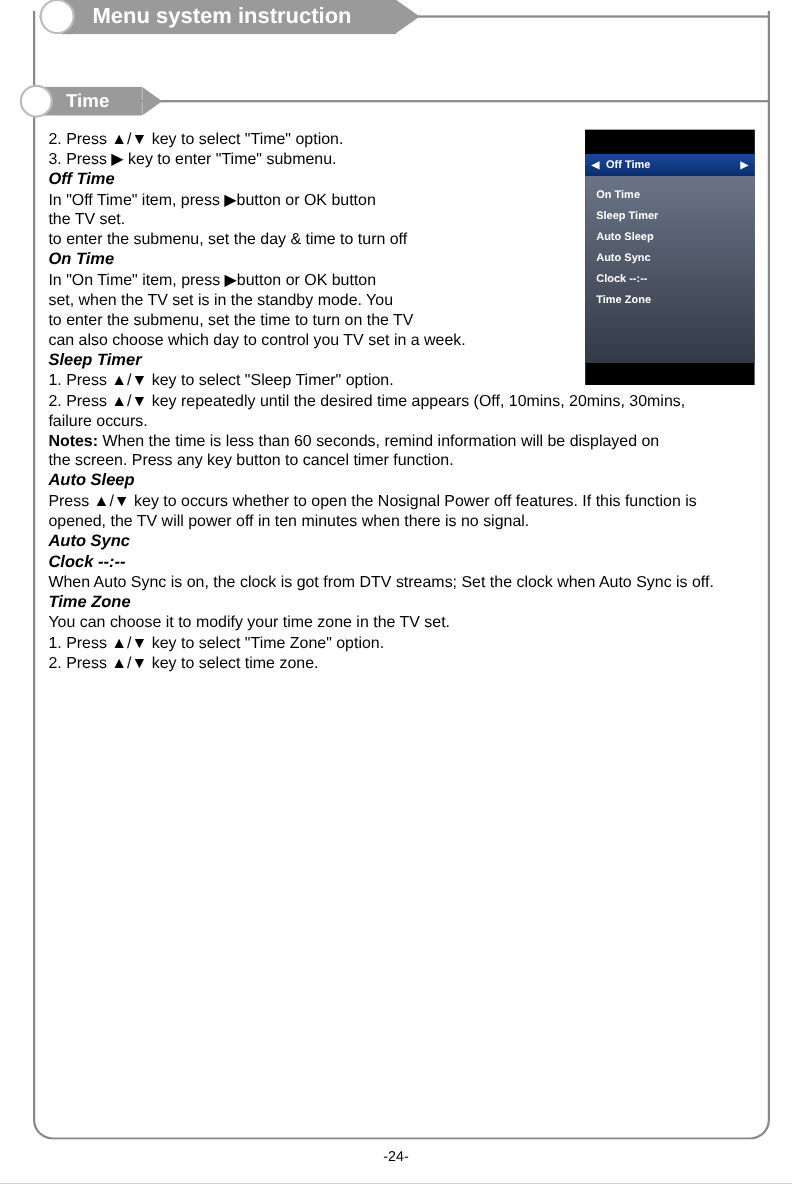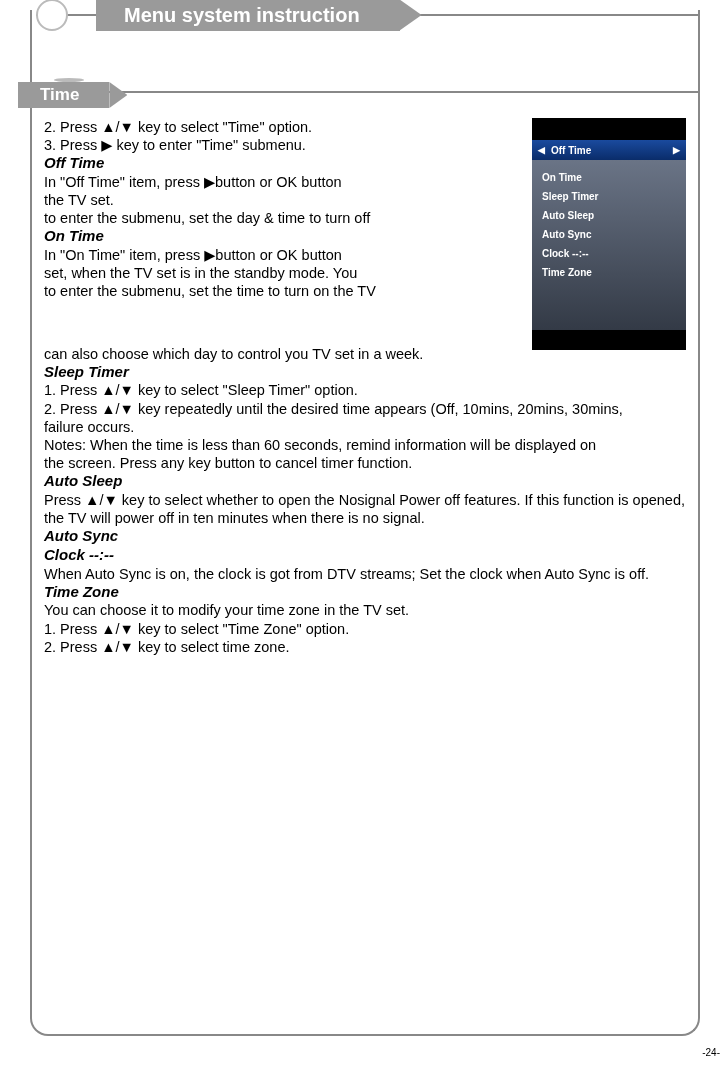--- a/index.html
+++ b/index.html
@@ -1,47 +1,47 @@
 <!DOCTYPE html>
 <html><head>
 <meta charset="utf-8">
 <style>
   * { box-sizing: border-box; margin: 0; padding: 0; }
   body { font-family: Arial, Helvetica, sans-serif; background: #fff; width: 720px; height: 1076px; position: relative; color: #000; }
   .page-border { position: absolute; top: 10px; left: 30px; right: 20px; bottom: 40px; border: 2px solid #888; border-top: none; border-radius: 0 0 18px 18px; }
-  .header-tab { position: absolute; top: 0px; left: 36px; height: 30px; display: flex; align-items: center; z-index: 2; gap: 40px; }
+  .header-tab { position: absolute; top: 0px; left: 36px; height: 30px; display: flex; align-items: center; z-index: 2; }
   .header-circle { width: 32px; height: 32px; border-radius: 50%; border: 2px solid #bbb; background: #fff; margin-right: -12px; z-index: 3; }
   .header-bar { background: #9a9a9a; color: #fff; font-weight: bold; font-size: 20px; padding: 4px 40px 4px 28px; position: relative; }
   .header-bar::after { content: ""; position: absolute; right: -22px; top: 0; bottom: 0; width: 22px; background: #9a9a9a; clip-path: polygon(0 0, 100% 50%, 0 100%); }
   .header-line { position: absolute; top: 14px; left: 36px; right: 20px; height: 2px; background: #888; z-index: 0; }
 
-  .sub-tab { position: absolute; top: 78px; left: 18px; height: 28px; display: flex; align-items: center; z-index: 2; flex-direction: column; }
+  .sub-tab { position: absolute; top: 78px; left: 18px; height: 28px; display: flex; align-items: center; z-index: 2; }
   .sub-circle { width: 30px; height: 30px; border-radius: 50%; border: 2px solid #bbb; background: #fff; margin-right: -10px; z-index: 3; }
   .sub-bar { background: #9a9a9a; color: #fff; font-weight: bold; font-size: 17px; padding: 3px 30px 3px 22px; position: relative; }
   .sub-bar::after { content: ""; position: absolute; right: -18px; top: 0; bottom: 0; width: 18px; background: #9a9a9a; clip-path: polygon(0 0, 100% 50%, 0 100%); }
   .sub-line { position: absolute; top: 91px; left: 30px; right: 20px; height: 2px; background: #888; z-index: 0; }
 
   .content { position: absolute; top: 118px; left: 44px; right: 34px; bottom: 55px; font-size: 14.5px; line-height: 1.25; }
   .content p { margin: 0; }
   .section-title { font-weight: bold; font-style: italic; margin-top: 12px; font-size: 15px; }
-  .notes-label { font-weight: normal; }
+  .notes-label { font-weight: bold; }
   .menu-icon { display: inline-flex; width: 20px; height: 14px; border: 1.5px solid #000; border-radius: 2px; flex-direction: column; justify-content: space-evenly; padding: 1px 3px; vertical-align: -2px; }
   .menu-icon span { height: 1.5px; background: #000; }
 
   .thumb { position: absolute; top: 118px; right: 34px; width: 154px; height: 232px; background: #000; z-index: 1; }
   .thumb-top { height: 22px; background: #000; }
   .thumb-sel { height: 20px; background: linear-gradient(#1a4a9e,#0a2c6a); color: #fff; font-weight: bold; font-size: 10px; display: flex; align-items: center; padding: 0 6px; justify-content: space-between; }
   .thumb-body { background: linear-gradient(#6a7486,#333a46); padding: 8px 10px; height: 170px; }
   .thumb-item { color: #fff; font-weight: bold; font-size: 10px; padding: 4px 0; }
   .thumb-arrow { color: #fff; font-size: 9px; }
 
-  .page-num { position: absolute; bottom: 18px; left: 0; right: 0; text-align: right; font-size: 10px; }
+  .page-num { position: absolute; bottom: 18px; left: 0; right: 0; text-align: center; font-size: 13px; }
 
   .text-col { width: calc(100% - 170px); }
-  .full-col { width: 100%; margin-top: 44px; }
+  .full-col { width: 100%; }
 </style>
 </head>
 <body>
 
 <div class="header-line"></div>
 <div class="header-tab">
   <div class="header-circle"></div>
   <div class="header-bar">Menu system instruction</div>
 </div>
 
@@ -91,21 +91,21 @@
     <p class="section-title">Sleep Timer</p>
     <p>1. Press ▲/▼ key to select "Sleep Timer" option.</p>
     <p>2. Press ▲/▼ key repeatedly until the desired time appears (Off, 10mins, 20mins, 30mins,</p>
     <p>failure occurs.</p>
     <p>
       <span class="notes-label">Notes:</span><span> When the time is less than 60 seconds, remind information will be displayed on</span>
     </p>
     <p>             the screen. Press any key button to cancel timer function.</p>
 
     <p class="section-title">Auto Sleep</p>
-    <p>Press ▲/▼ key to select whether to open the Nosignal Power off features. If this function is opened, the TV will power off  in ten minutes when there is no signal.</p>
+    <p>Press ▲/▼ key to occurs whether to open the Nosignal Power off features. If this function is opened, the TV will power off  in ten minutes when there is no signal.</p>
 
     <p class="section-title">Auto Sync</p>
 
     <p class="section-title">Clock --:--</p>
     <p>When Auto Sync is on, the clock is got from DTV streams; Set the clock when Auto Sync is off.</p>
 
     <p class="section-title">Time Zone</p>
     <p>You can choose it to modify your time zone in the TV set.</p>
     <p>1. Press ▲/▼ key to select "Time Zone" option.</p>
     <p>2. Press ▲/▼ key to select time zone.</p>

